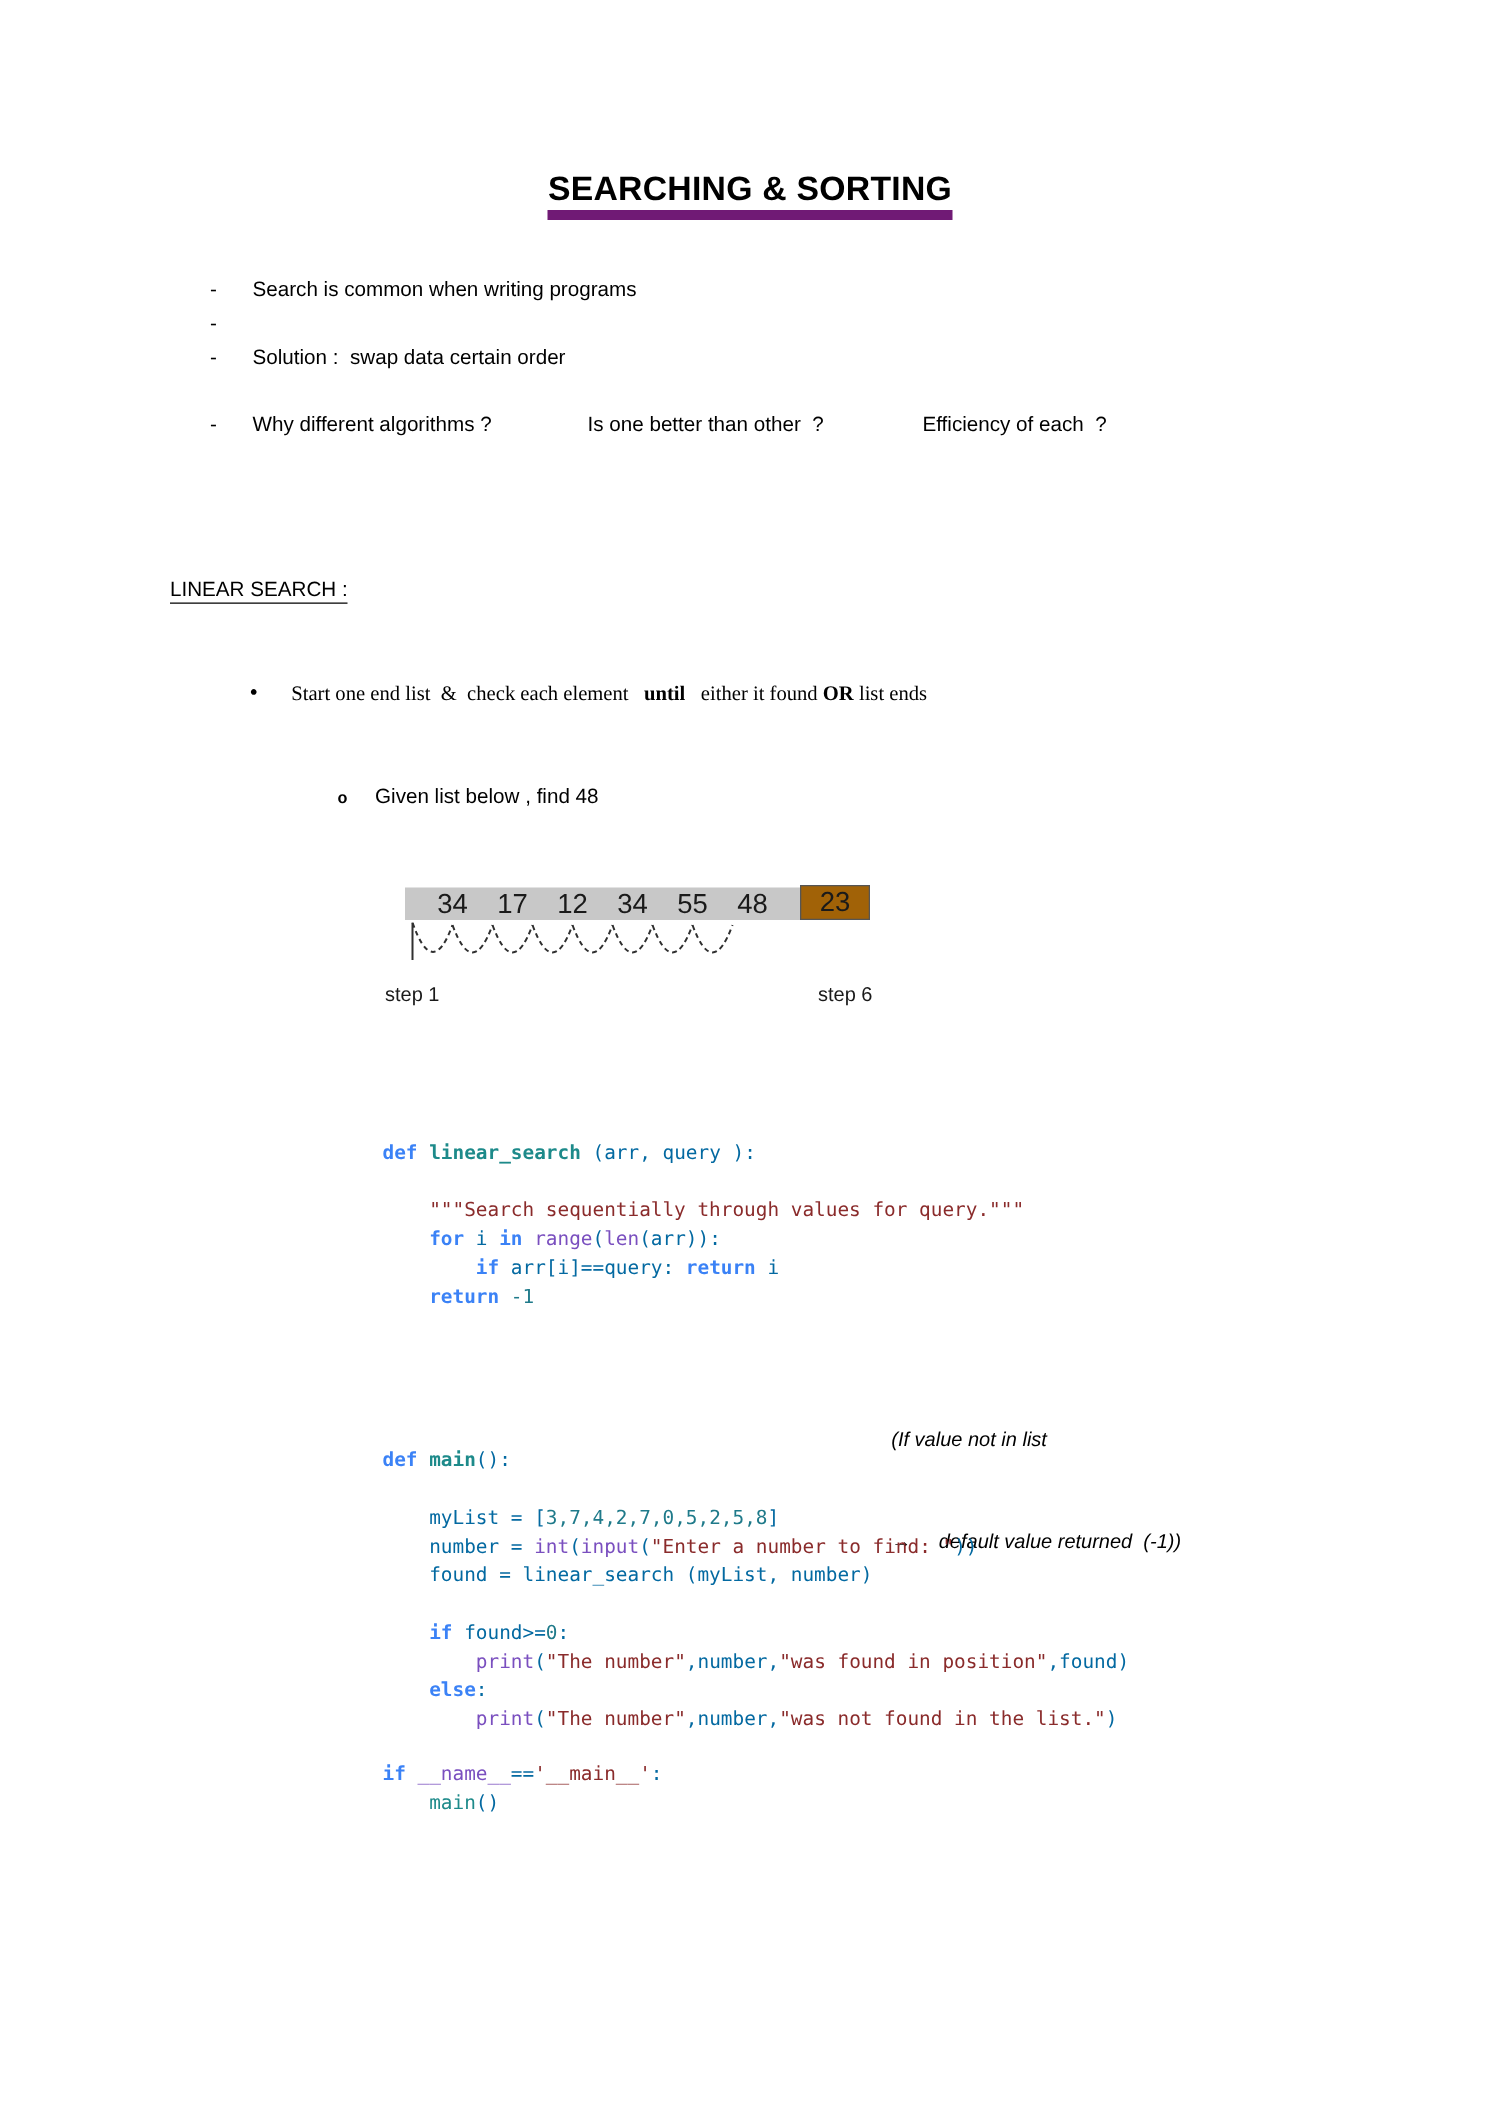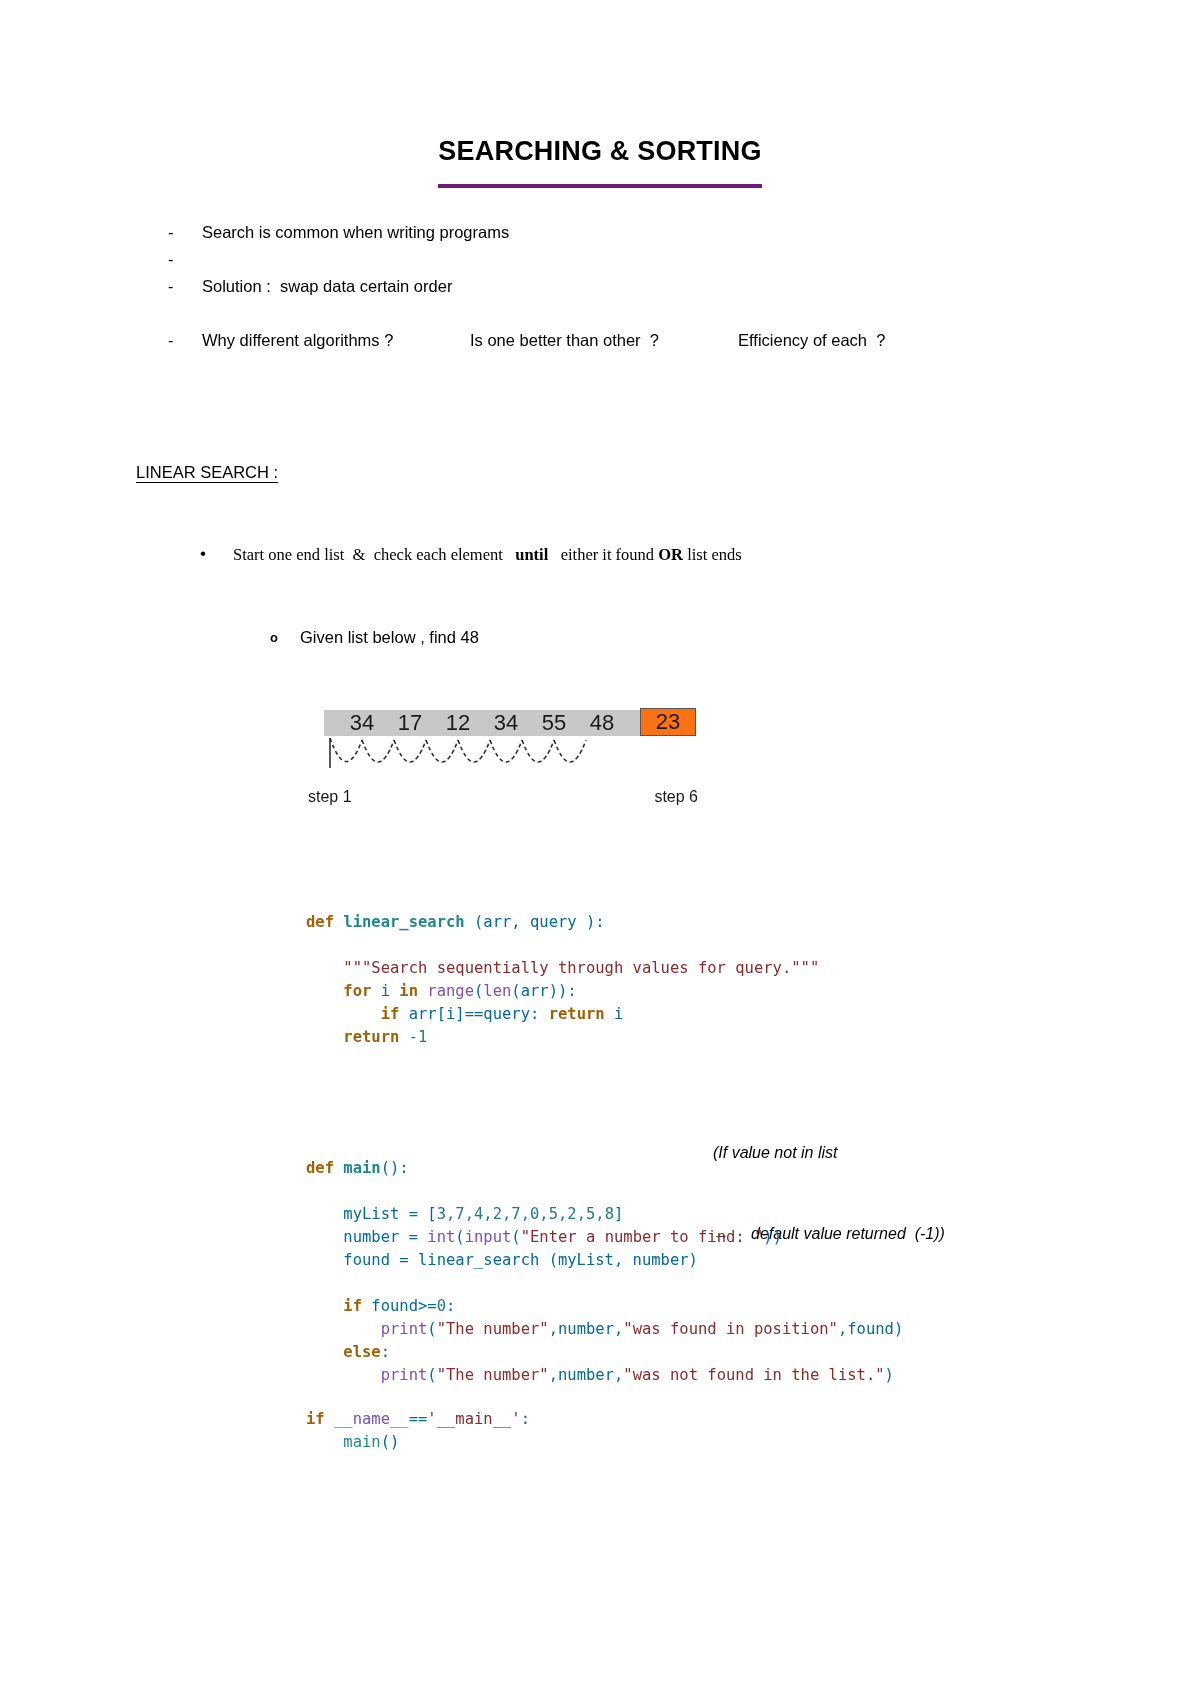--- a/index.html
+++ b/index.html
@@ -12,21 +12,21 @@
     overflow:hidden;
   }
   .page { position:relative; width:1200px; height:1698px; }
 
   
   .title {
     position:absolute; left:0; top:136px; width:1200px;
     text-align:center;
     font-size:27px; font-weight:bold; letter-spacing:0.2px;
   }
-  .title span { border-bottom:4px solid #701a75; padding-bottom:18px; }
+  .title span { border-bottom:8px solid #701a75; padding-bottom:2px; }
 
   
   .dash-list { position:absolute; left:168px; top:219px; width:960px; }
   .dash-row {
     display:flex; align-items:flex-start;
     font-size:16.5px; line-height:27px; margin-bottom:0px;
     height:27px;
   }
   .dash-mark { width:34px; flex:0 0 34px; }
   .dash-text { white-space:pre; }
@@ -69,21 +69,21 @@
     background:#c8c8c8;
     display:flex; align-items:center;
     padding:0 14px;
   }
   .arr-cell {
     width:48px; text-align:center;
     font-size:22px; color:#1a1a1a;
     font-family:"Liberation Sans", sans-serif;
   }
   .arr-white {
-    background:#f97316;
+    background:#a16207;
     border:1.5px solid #555555;
     width:56px;
     display:flex; align-items:center; justify-content:center;
     font-size:22px; color:#1a1a1a;
     box-sizing:border-box;
   }
   .arcs { position:absolute; left:14px; top:46px; }
   .steps {
     position:absolute; left:0px; top:96px; width:380px;
     display:flex; justify-content:space-between;
@@ -97,21 +97,21 @@
     position:absolute;
     font-family:"DejaVu Sans Mono", monospace;
     font-size:15.5px;
     line-height:23px;
     white-space:pre;
   }
   #code1 { left:306px; top:911px; }
   #code2 { left:306px; top:1157px; }
   #code3 { left:306px; top:1408px; }
 
-  .kw   { color:#a16207; font-weight:bold; }   
+  .kw   { color:#3b82f6; font-weight:bold; }   
   .fn   { color:#1d8a8a; font-weight:bold; }   
   .fnb  { color:#1d8a8a; }
   .str  { color:#8a2b2b; }                     
   .bi   { color:#7a4fbf; }                     
   .num  { color:#1f7a8a; }                     
   .pl   { color:#0369a1; }
 
   
   .note {
     position:absolute; left:666px; top:1085px;

